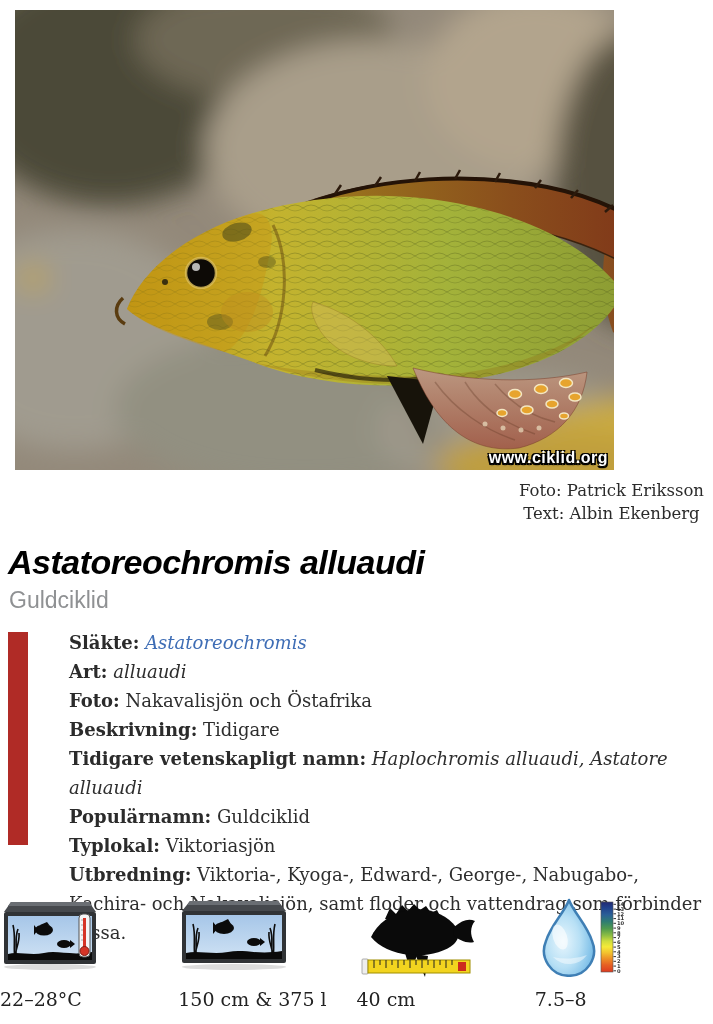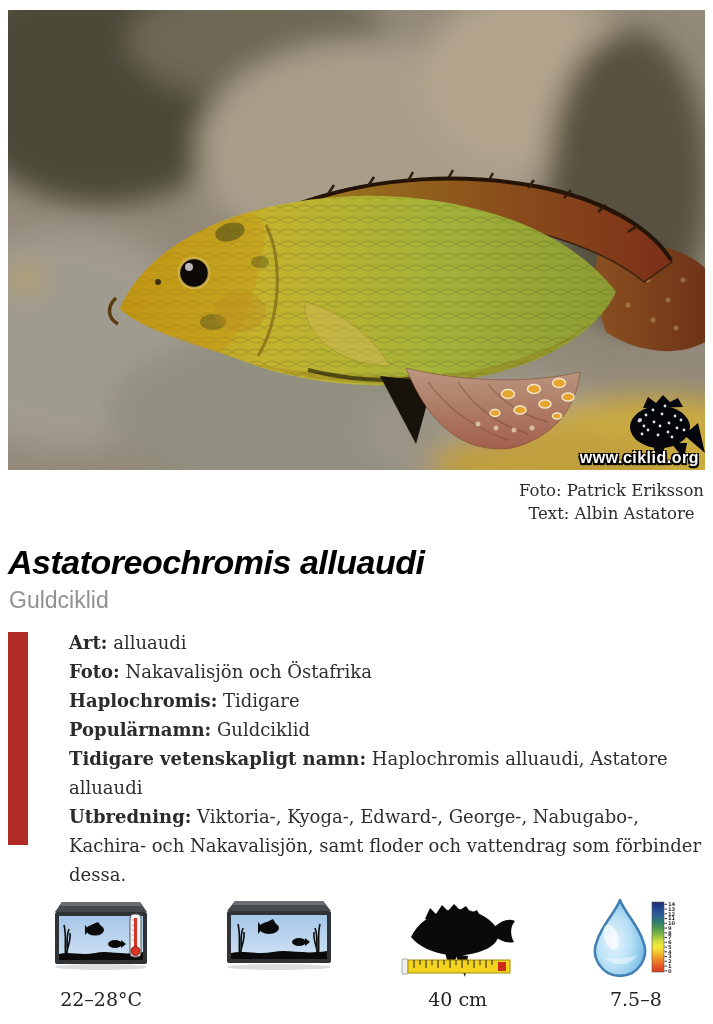--- a/index.html
+++ b/index.html
@@ -7,22 +7,22 @@
   .page {
     position: relative;
     width: 713px; height: 1024px;
     background: #ffffff;
     font-family: "DejaVu Serif", serif;
     overflow: hidden;
   }
 
   
   .photo {
-    position: absolute; left: 8px; top: 10px;
-    width: 697px; height: 460px; overflow: hidden;
+    position: absolute; left: 15px; top: 10px;
+    width: 599px; height: 460px; overflow: hidden;
   }
   .photo svg { display:block; }
   .watermark {
     position: absolute; right: 6px; bottom: 3px;
     font: bold 16px "Liberation Sans", sans-serif;
     color: #fff; letter-spacing: 0.5px;
     text-shadow: -1.5px -1.5px 0 #000, 1.5px -1.5px 0 #000,
                  -1.5px 1.5px 0 #000, 1.5px 1.5px 0 #000, 0 2px 2px #000;
   }
 
@@ -53,29 +53,29 @@
     width: 20px; height: 213px;
     background: #b02b26;
   }
   .rows {
     margin-left: 61px; width: 645px;
     font: 18px/29px "DejaVu Serif", serif;
     color: #2e2e2e;
   }
   .rows p { margin: 0; }
   .lbl { font-weight: bold; color: #2b2b2b; }
-  .val.italic { }
+  .val.italic { font-style: italic; }
   a.val.link { color: #3e6db5; font-style: italic; text-decoration: none; cursor: pointer; }
 
   
   .stats {
     position: absolute; left: 0; top: 897px; width: 713px;
     display: flex;
   }
-  .stat { flex: 1; display: flex; flex-direction: column; align-items: center; margin-left: 24px; }
+  .stat { flex: 1; display: flex; flex-direction: column; align-items: flex-start; }
   .stat-icon { height: 80px; display: flex; align-items: flex-start; justify-content: center; }
   .stat-label {
     margin-top: 11px;
     font: 19px "DejaVu Serif", serif; color: #222;
   }
 </style>
 </head>
 <body>
 
 <div class="page">
@@ -214,34 +214,36 @@
             <circle cx="676" cy="420" r="1.4"></circle>
         </g>
         <circle cx="632" cy="410" r="2" fill="#cfd4da"></circle>
       </g>
     </svg>
     <div class="watermark">www.ciklid.org</div>
   </figure>
 
   <div class="credits">
     <div>Foto: Patrick Eriksson</div>
-    <div>Text: Albin Astatore</div>
+    <div>Text: Albin Ekenberg</div>
   </div>
 
   <h1 class="title">Astatoreochromis alluaudi</h1>
   <div class="subtitle">Guldciklid</div>
 
   <div class="details">
     <div class="red-bar"></div>
     <div class="rows">
+      <p><span class="lbl">Släkte:</span> <a class="val link" href="#">Astatoreochromis</a></p>
       <p><span class="lbl">Art:</span> <span class="val italic">alluaudi</span></p>
       <p><span class="lbl">Foto:</span> <span class="val">Nakavalisjön och Östafrika</span></p>
-      <p><span class="lbl">Haplochromis:</span> <span class="val">Tidigare</span></p>
+      <p><span class="lbl">Beskrivning:</span> <span class="val">Tidigare</span></p>
+      <p><span class="lbl">Tidigare vetenskapligt namn:</span> <span class="val italic">Haplochromis alluaudi, Astatore alluaudi</span></p>
       <p><span class="lbl">Populärnamn:</span> <span class="val">Guldciklid</span></p>
-      <p><span class="lbl">Tidigare vetenskapligt namn:</span> <span class="val italic">Haplochromis alluaudi, Astatore alluaudi</span></p>
+      <p><span class="lbl">Typlokal:</span> <span class="val">Viktoriasjön</span></p>
       <p><span class="lbl">Utbredning:</span> <span class="val">Viktoria-, Kyoga-, Edward-, George-, Nabugabo-, Kachira- och Nakavalisjön, samt floder och vattendrag som förbinder dessa.</span></p>
     </div>
   </div>
 
   <div class="stats">
 
     <div class="stat">
       <span class="stat-icon">
         <svg width="100" height="76" viewBox="0 0 100 76">
           <defs>
@@ -288,20 +290,21 @@
           <path d="M17,61 C15,49 18,39 15,27 M17,61 C20,51 16,41 20,31 M17,61 C17,51 22,45 21,35" stroke="#0d0d0d" stroke-width="1.6" fill="none"></path>
           <path d="M95,61 C97,49 94,39 97,27 M95,61 C92,51 96,41 92,31 M95,61 C95,51 90,45 91,35" stroke="#0d0d0d" stroke-width="1.6" fill="none"></path>
           <ellipse cx="46" cy="31" rx="10" ry="6" fill="#0b0b0b"></ellipse>
           <polygon points="35,25 40,31 35,37" fill="#0b0b0b"></polygon>
           <polygon points="42,26 50,22 53,27" fill="#0b0b0b"></polygon>
           <ellipse cx="76" cy="45" rx="7" ry="4" fill="#0b0b0b"></ellipse>
           <polygon points="82,41 87,45 82,49" fill="#0b0b0b"></polygon>
           <path d="M8,62 L8,56 C20,53 34,58 50,55 C66,52 80,58 104,54 L104,62 Z" fill="#0a0a0a"></path>
         </svg>
       </span>
+      <div class="stat-label">150 cm &amp; 375 l</div>
     </div>
 
     <div class="stat">
       <span class="stat-icon">
         <svg width="122" height="82" viewBox="0 0 122 82">
           <g fill="#0a0a0a">
             <path d="M28,22 L33,11 L39,17 L45,8 L51,14 L57,7 L63,13 L69,9 L74,16 L80,13 L84,21 Z"></path>
             <path d="M14,40 C20,27 34,16 52,13 C72,10 90,18 99,30 C103,36 102,42 97,47 C88,55 70,60 52,58 C36,56 22,50 14,40 Z"></path>
             <path d="M97,30 C105,23 112,21 118,24 C113,30 113,38 117,45 C110,47 102,43 96,38 Z"></path>
             <path d="M48,56 L54,76 L60,58 Z"></path>

